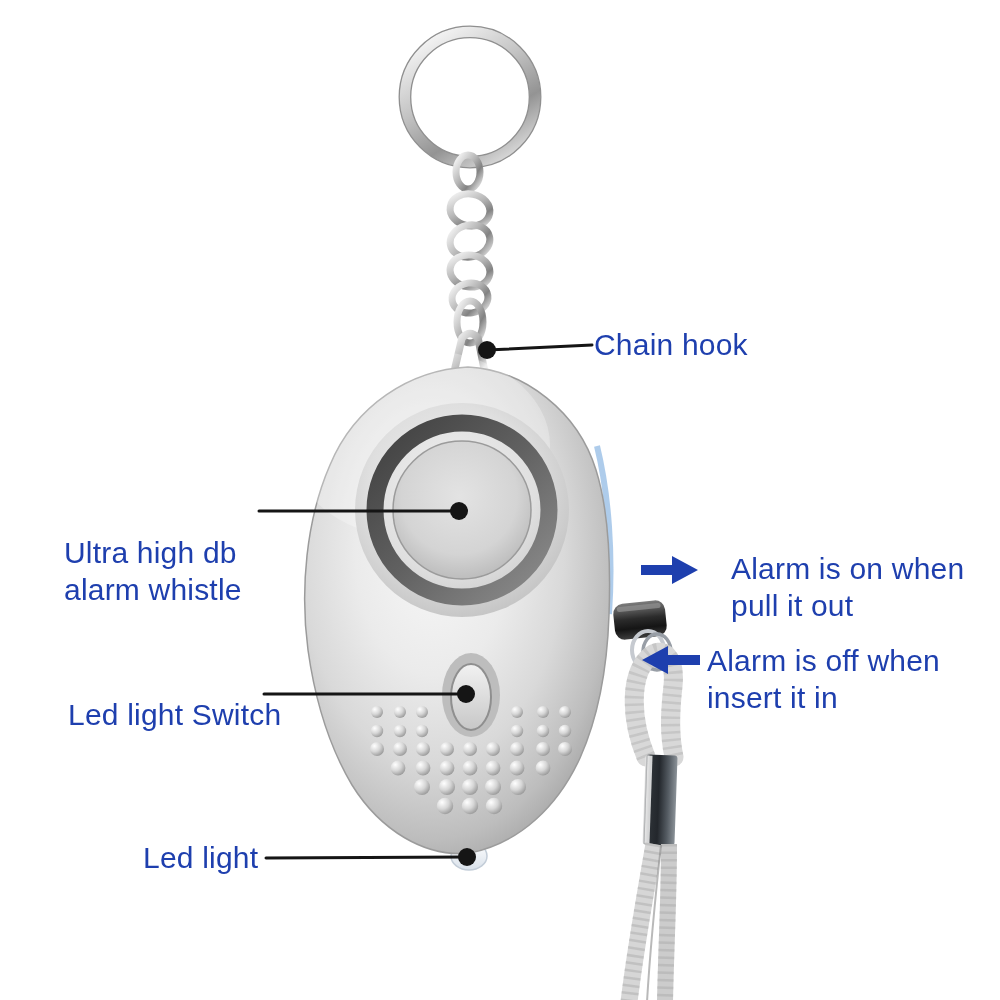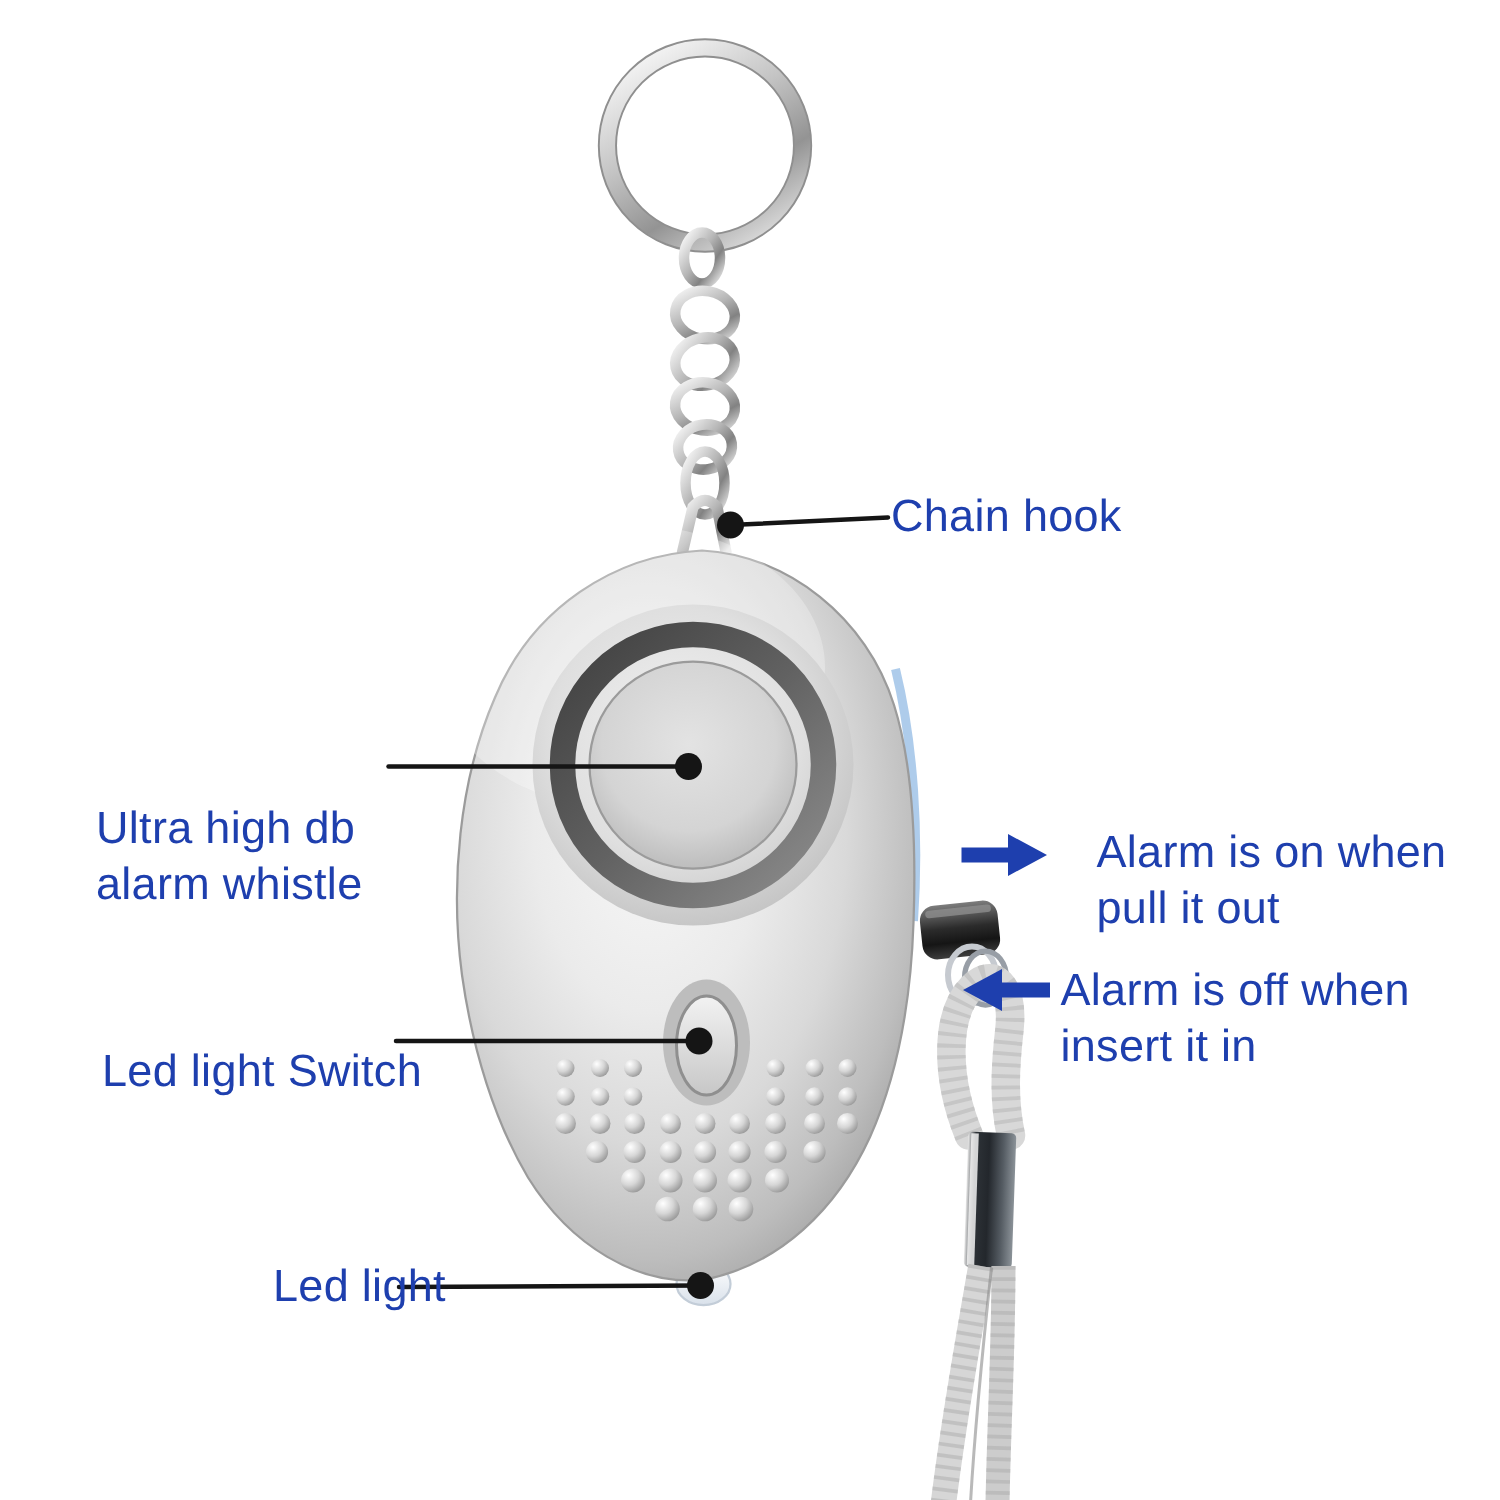--- a/index.html
+++ b/index.html
@@ -221,14 +221,14 @@
   <div class="label nowrap" style="left:594px; top:327px;">Chain hook</div>
 
   <div class="label" style="left:64px; top:487px; width:215px;margin-top:48px;">Ultra high db alarm whistle</div>
 
   <div class="label" style="left:707px; top:551px; width:252px;margin-left:24px;">Alarm is on when pull it out</div>
 
   <div class="label" style="left:707px; top:643px; width:252px;">Alarm is off when insert it in</div>
 
   <div class="label nowrap" style="left:40px; top:697px;margin-left:28px;">Led light Switch</div>
 
-  <div class="label nowrap" style="left:143px; top:840px;margin-left:39px;">Led light</div>
+  <div class="label nowrap" style="left:143px; top:840px;">Led light</div>
 </div>
 
 </body></html>

